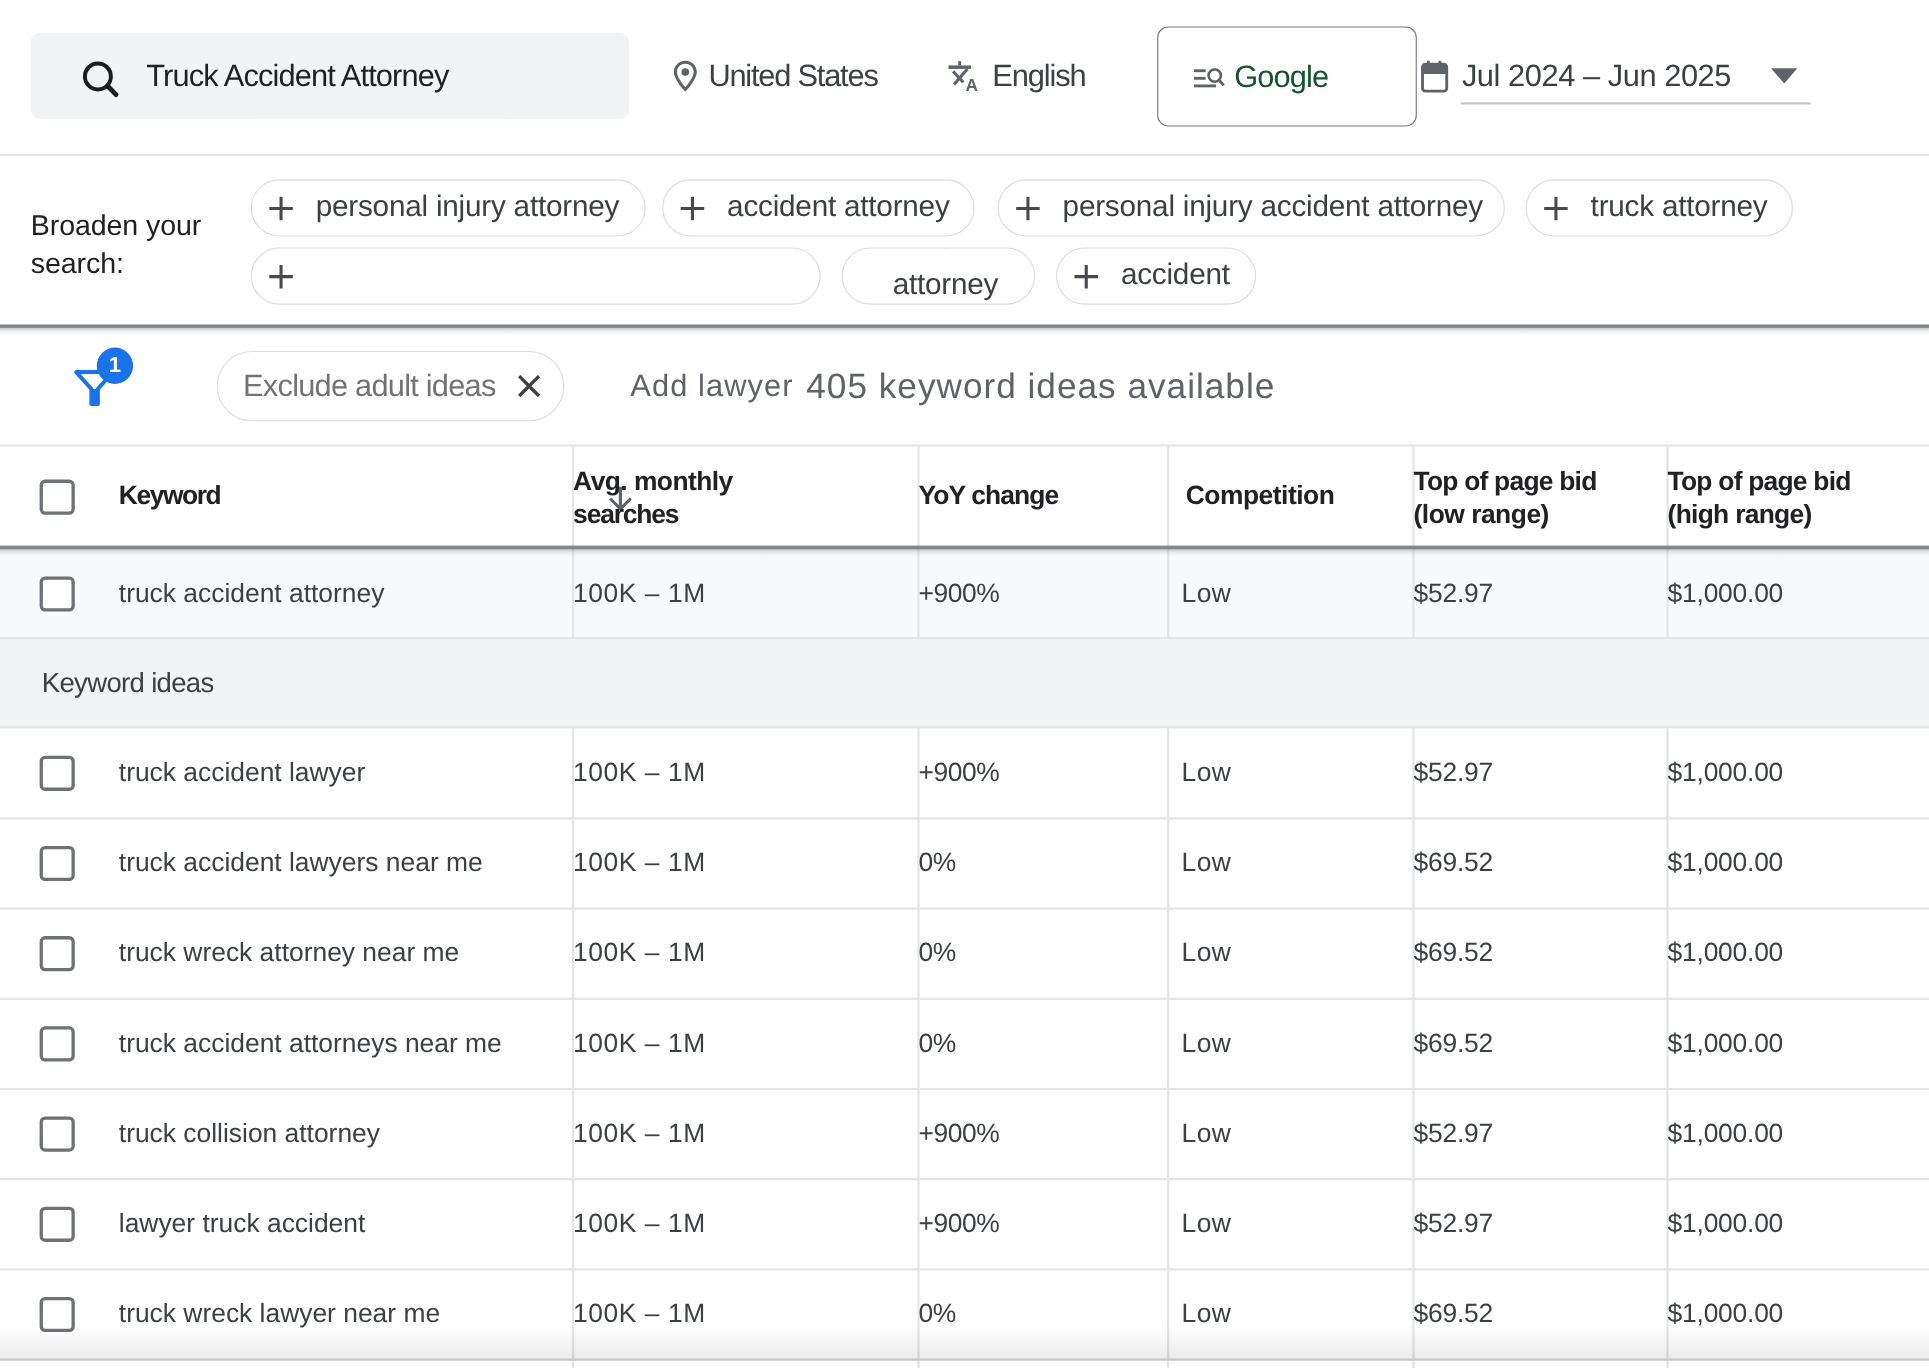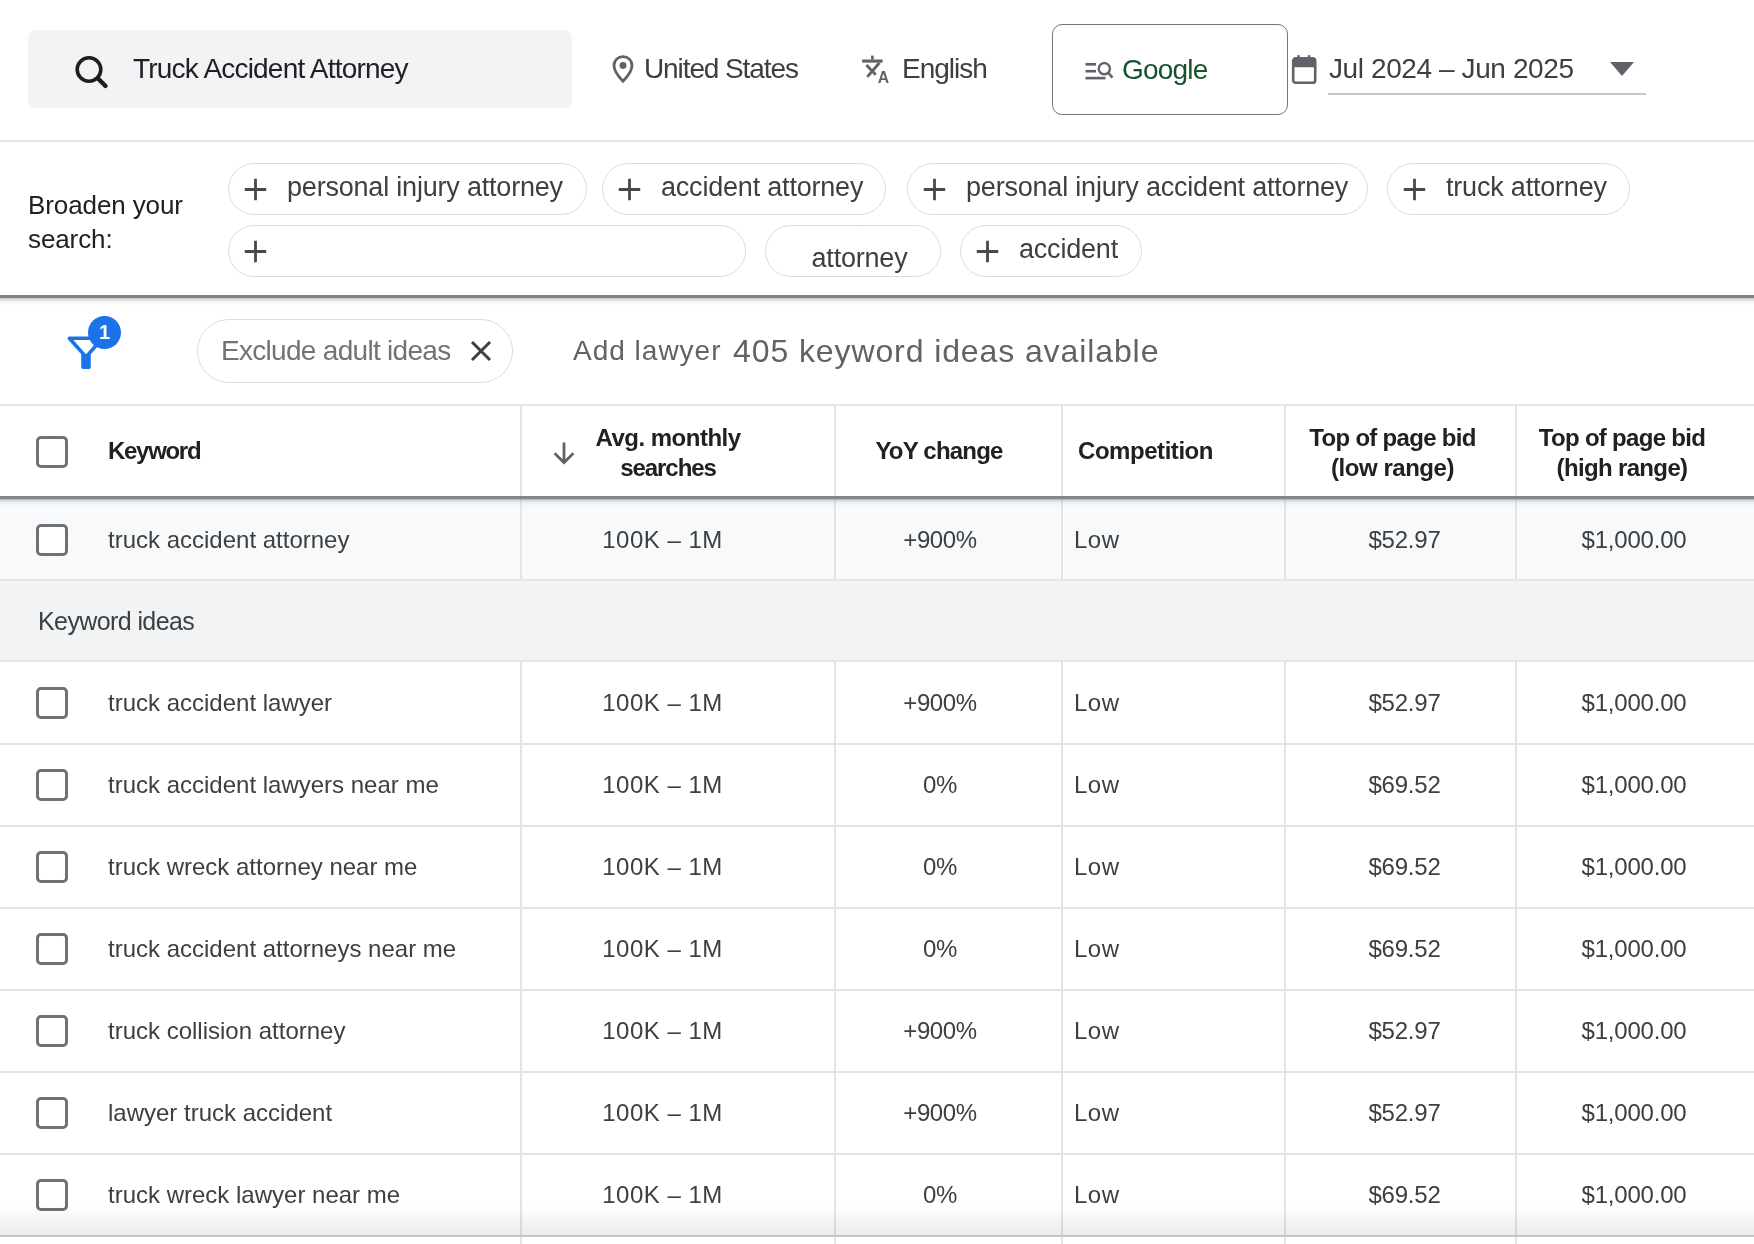--- a/index.html
+++ b/index.html
@@ -8,22 +8,22 @@
 .abs { position:absolute; }
 .hline { position:absolute; left:0; width:1754px; }
 .vline { position:absolute; width:2px; background:#e2e4e7; margin-left:-1px; }
 .chip { position:absolute; height:52px; border:1px solid #dadce0; border-radius:26px; display:flex; align-items:center; padding-left:13px; gap:18px; font-size:27px; letter-spacing:-0.2px; color:#3c4043; white-space:nowrap; }
 .chip span { position:relative; top:-2px; }
 .chiprow1 { top:163px; }
 .chiprow2 { top:225px; }
 .cb { position:absolute; width:32px; height:32px; border:3px solid #6e7276; border-radius:5px; background:#fff; }
 .hdr { position:absolute; font-size:24px; font-weight:bold; color:#202124; }
 .cell { position:absolute; font-size:24px; color:#3c4043; }
-.ls3 { letter-spacing:-0.4px; } .ls2 { letter-spacing:-0.2px;padding-left:24px; }
-.r { text-align:center; }
+.ls3 { letter-spacing:-0.4px; } .ls2 { letter-spacing:-0.2px; }
+.r { text-align:left; }
 </style>
 </head>
 <body>
 
 <div class="abs" style="left:28px; top:30px; width:544px; height:78px; background:#f1f3f4; border-radius:8px;"></div>
 <svg class="abs" style="left:72px; top:53px;" width="40" height="40" viewBox="0 0 40 40">
   <circle cx="17" cy="16.5" r="11.8" fill="none" stroke="#1b1d1f" stroke-width="3.6"></circle>
   <line x1="25.8" y1="25.2" x2="33.5" y2="33" stroke="#1b1d1f" stroke-width="4.4" stroke-linecap="round"></line>
 </svg>
 <div class="abs" style="left:133px; top:30px; height:78px; line-height:78px; font-size:28px; letter-spacing:-0.8px; color:#202124;">Truck Accident Attorney</div>

